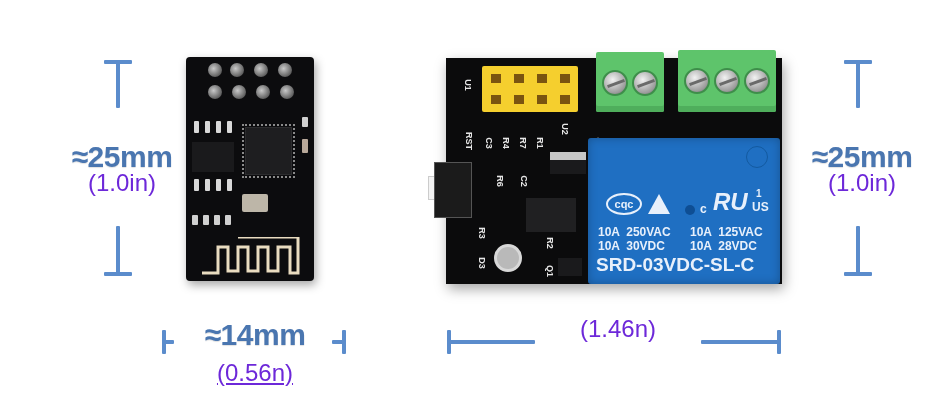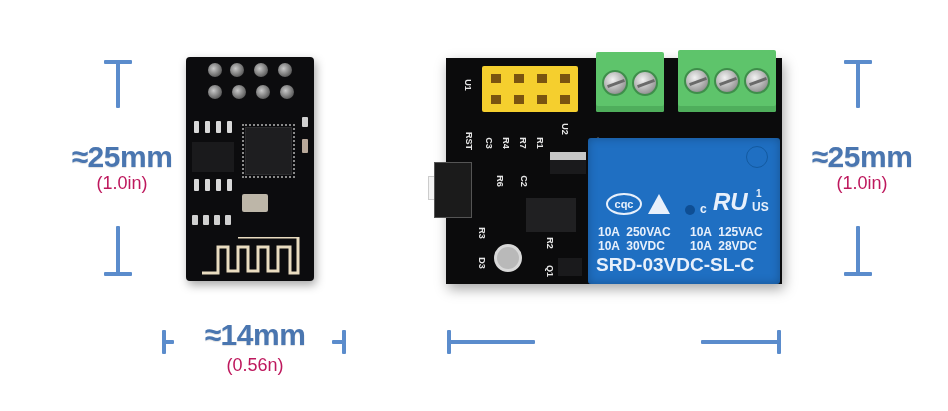--- a/index.html
+++ b/index.html
@@ -5,21 +5,21 @@
   * { box-sizing: border-box; margin: 0; padding: 0; }
   html, body { width: 948px; height: 411px; background: #ffffff; overflow: hidden; }
   body { position: relative; font-family: "Liberation Sans", sans-serif; }
 
   
   .vdim { position: absolute; width: 150px; }
   .vdim .tick-top, .vdim .tick-bot { position: absolute; left: 50%; transform: translateX(-50%); width: 28px; height: 4px; background: #5b8ccc; border-radius: 1px; }
   .vdim .stem-top, .vdim .stem-bot { position: absolute; left: 50%; transform: translateX(-50%); width: 4px; background: #5b8ccc; border-radius: 1px; }
   .vdim .label { position: absolute; left: 4px; width: 100%; text-align: center; }
   .mm { font-weight: bold; font-size: 30px; color: #4a76b0; letter-spacing: -0.5px; text-shadow: 0 1px 1px rgba(0,0,0,0.12); }
-  .inch { font-size: 18px; color: #be185d; line-height: 18px; }
+  .inch { font-size: 24px; color: #6d28d9; line-height: 18px; }
 
   
   .hdim { position: absolute; height: 60px; }
   .hdim .htick { position: absolute; top: 12px; width: 4px; height: 24px; background: #5b8ccc; border-radius: 1px; }
   .hdim .hline { position: absolute; top: 22px; height: 4px; background: #5b8ccc; border-radius: 1px; }
   .hdim .label { position: absolute; top: 0; text-align: center; }
 
   
   .esp { position: absolute; left: 186px; top: 57px; width: 128px; height: 224px; background: #0c0c0e; border-radius: 4px; box-shadow: 2px 4px 10px rgba(0,0,0,0.35); overflow: hidden; }
   .pin { position: absolute; width: 14px; height: 14px; border-radius: 50%; background: radial-gradient(circle at 40% 40%, #c9c9c9, #6e6e6e 60%, #333 100%); }
@@ -172,26 +172,27 @@
     <span class="relay-text" style="left:102px; top:101px; font-size:12px; white-space:pre;">10A  28VDC</span>
     <span class="relay-text" style="left:8px; top:116px; font-size:19px; font-weight:bold;">SRD-03VDC-SL-C</span>
   </div>
 </div>
 
 <div class="hdim" style="left:160px; top:318px; width:190px;">
   <div class="htick" style="left:2px;"></div>
   <div class="hline" style="left:2px; width:12px;"></div>
   <div class="label" style="left:20px; width:150px;">
     <div class="mm">≈14mm</div>
-    <div class="inch" style="margin-top:4px;">(0.56n)</div>
+    <div class="inch" style="margin-top:12px;text-decoration:underline;">(0.56n)</div>
   </div>
   <div class="hline" style="left:172px; width:12px;"></div>
   <div class="htick" style="left:182px;"></div>
 </div>
 
 <div class="hdim" style="left:447px; top:318px; width:335px;">
   <div class="htick" style="left:0;"></div>
   <div class="hline" style="left:0; width:88px;"></div>
   <div class="label" style="left:96px; width:150px;">
+    <div class="inch" style="margin-top:2px;">(1.46n)</div>
   </div>
   <div class="hline" style="left:254px; width:78px;"></div>
   <div class="htick" style="left:330px;"></div>
 </div>
 
 </body></html>

